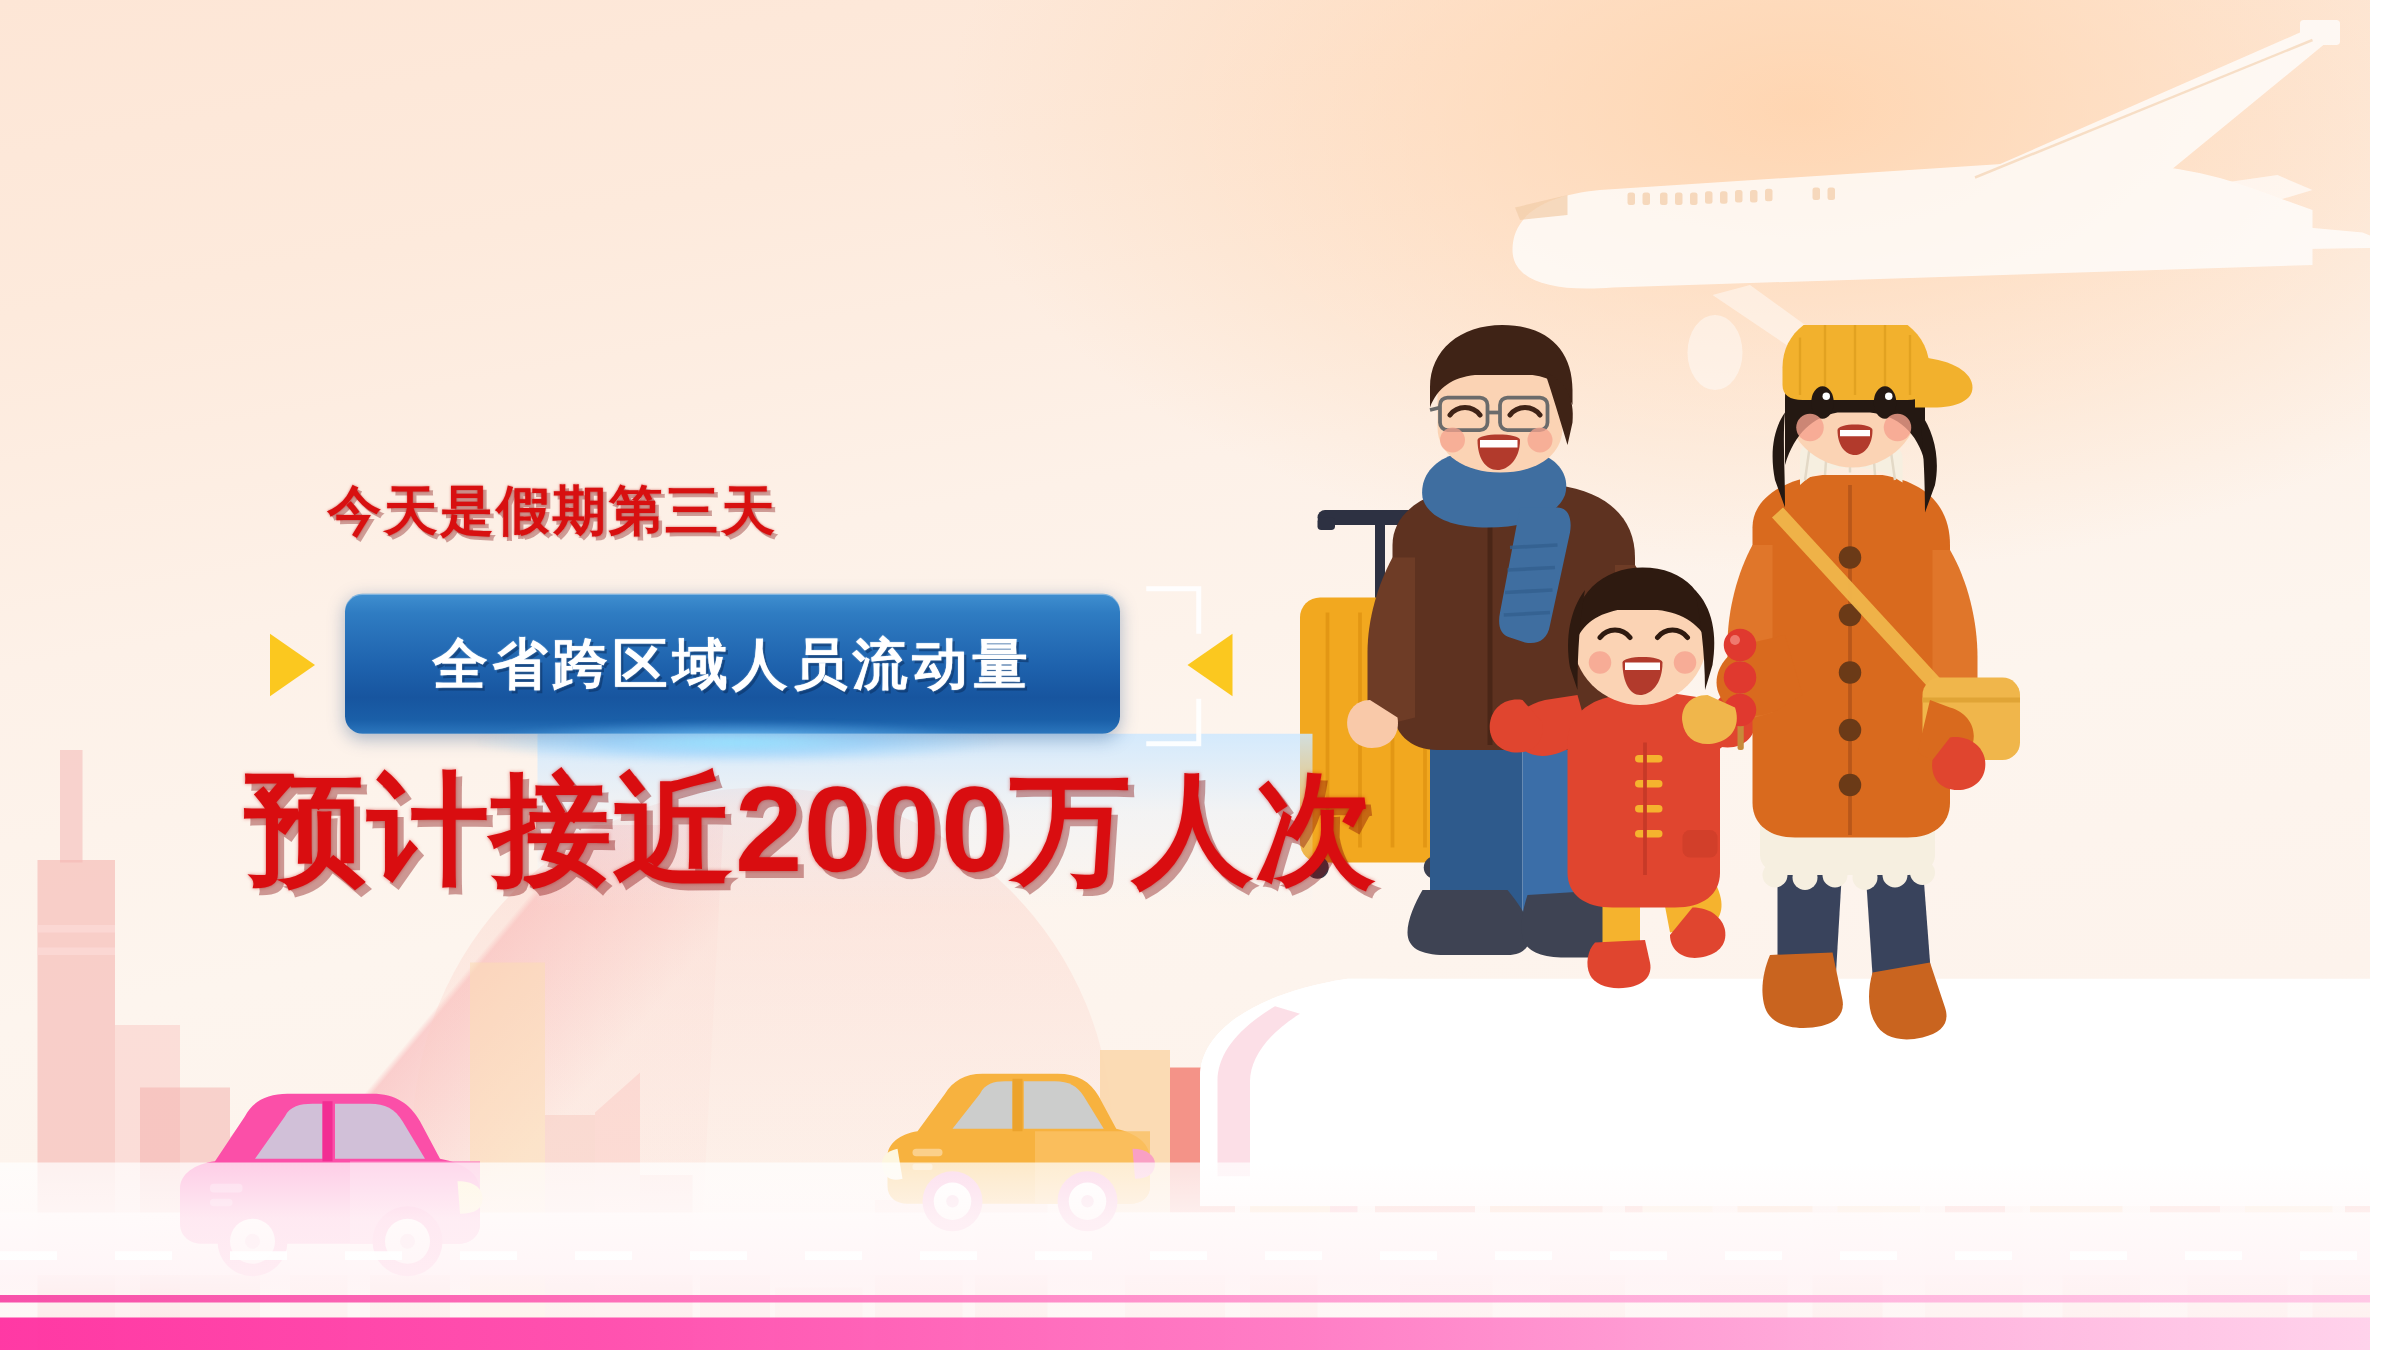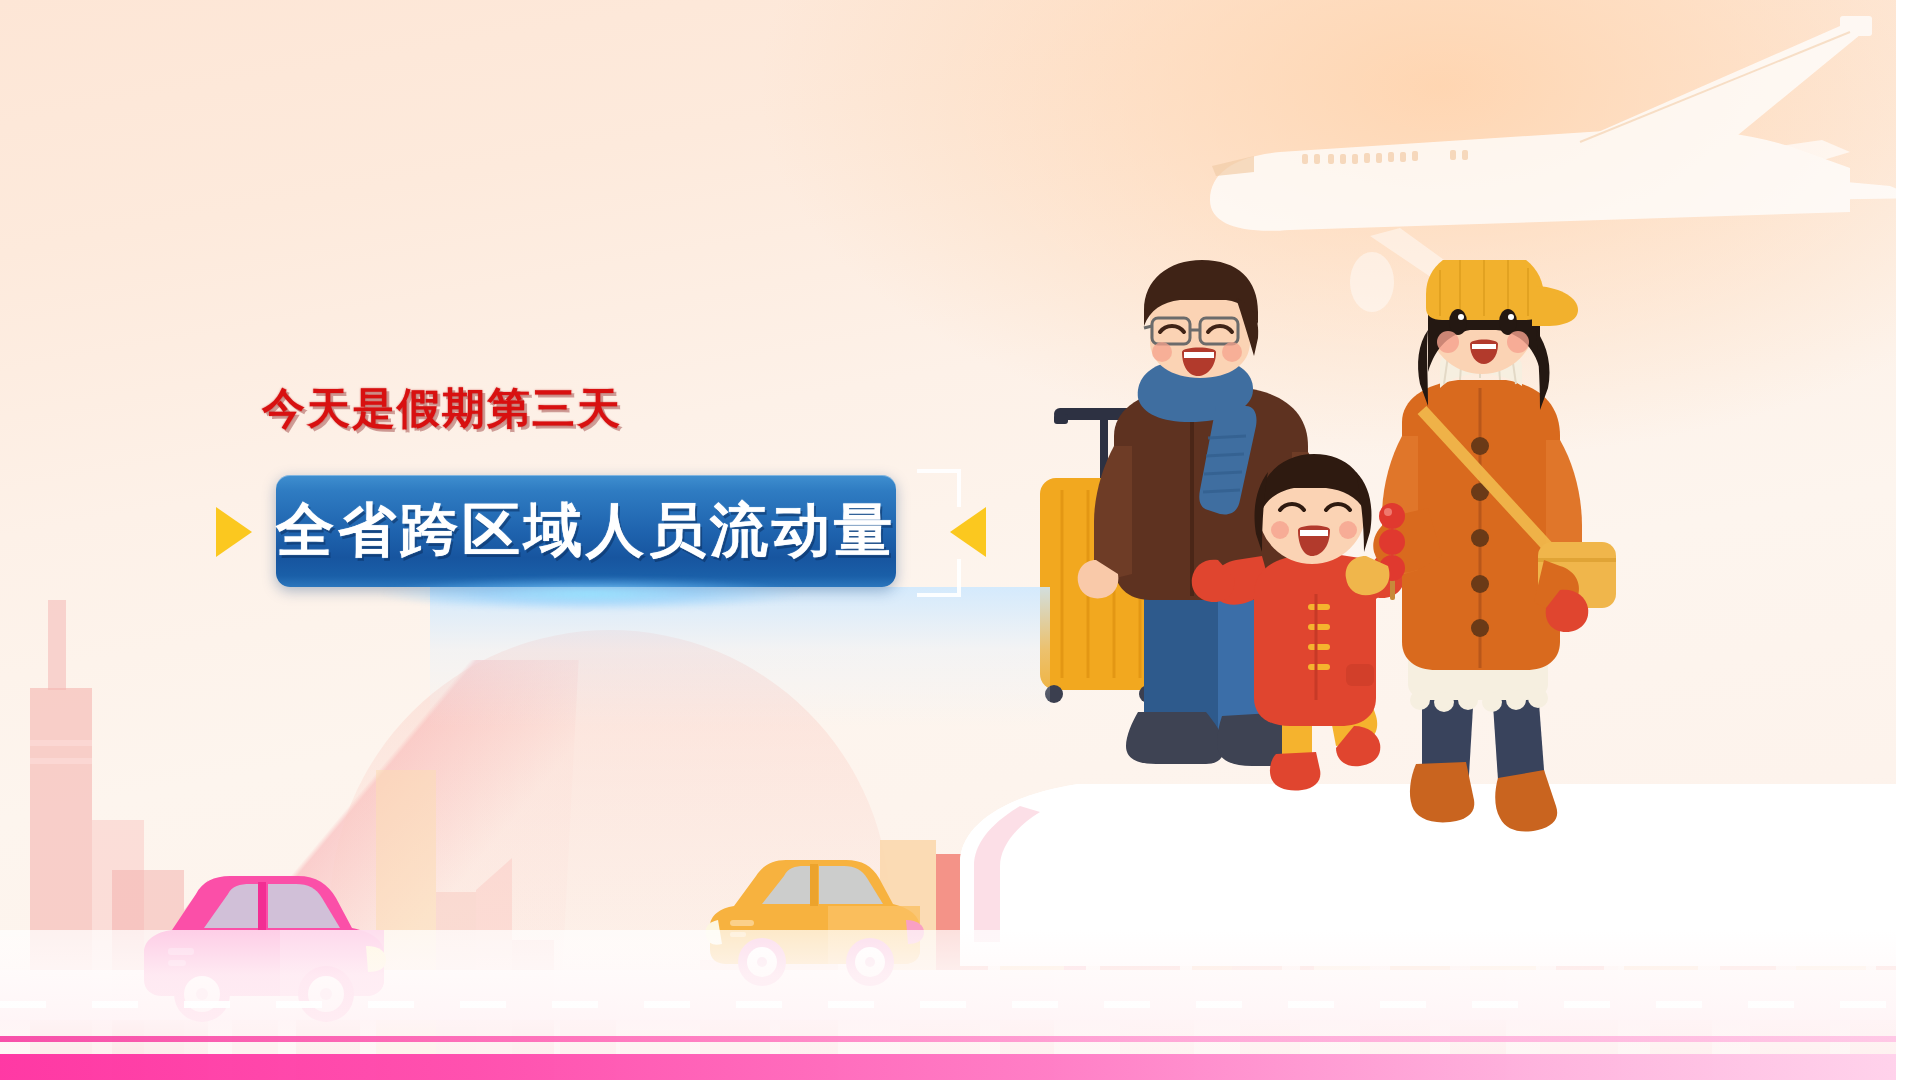--- a/index.html
+++ b/index.html
@@ -73,21 +73,21 @@
   .br-br{left:737px;top:104px;border-left:none;border-top:none;}
 
   .banner{
     position:absolute;left:96px;top:20px;width:620px;height:112px;
     border-radius:14px;
     background:linear-gradient(180deg,#3f8fd0 0%,#2f7cc2 14%,#1e62ad 52%,#17559f 74%,#1a5fa8 90%,#2b76bd 100%);
     box-shadow:0 4px 14px rgba(20,70,130,.35), inset 0 1px 0 rgba(255,255,255,.35);
     display:flex;align-items:center;justify-content:center;
   }
   .banner-text{
-    font-size:58px;font-weight:bold;letter-spacing:4px;color:#ffffff;
+    font-size:44px;font-weight:bold;letter-spacing:4px;color:#ffffff;
     text-shadow:0 0 1px #d9ecff, 2px 3px 0 rgba(10,45,95,.55);
     white-space:nowrap;
   }
   .glow{
     position:absolute;left:200px;top:122px;width:420px;height:34px;
     background:radial-gradient(ellipse at center,rgba(150,225,255,.95) 0%,rgba(120,200,255,.45) 35%,rgba(255,255,255,0) 72%);
     filter:blur(2px);
   }
   .glowcol{
     position:absolute;left:250px;top:132px;width:620px;height:140px;
@@ -475,14 +475,15 @@
     <div class="tri tri-left"></div>
     <div class="tri tri-right"></div>
     <div class="bracket br-tr"></div>
     <div class="bracket br-br"></div>
     <div class="banner">
       <span class="banner-text">全省跨区域人员流动量</span>
     </div>
     <div class="glow"></div>
   </div>
 
+  <div class="headline">预计接近2000万人次</div>
 
 </div>
 
 </body></html>

